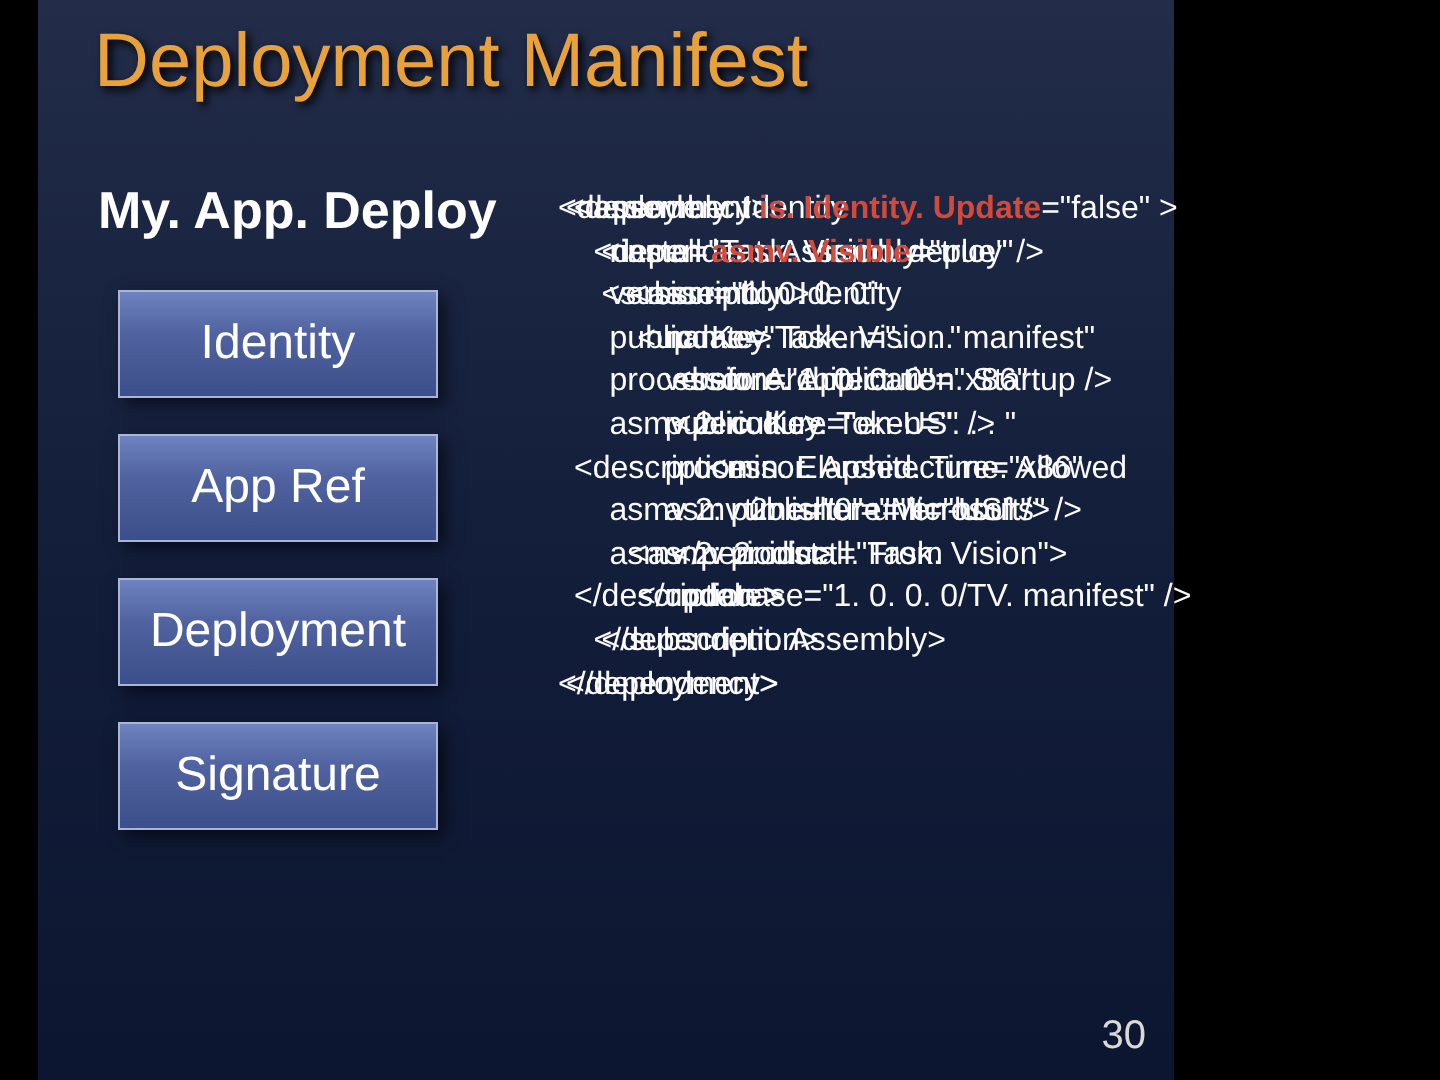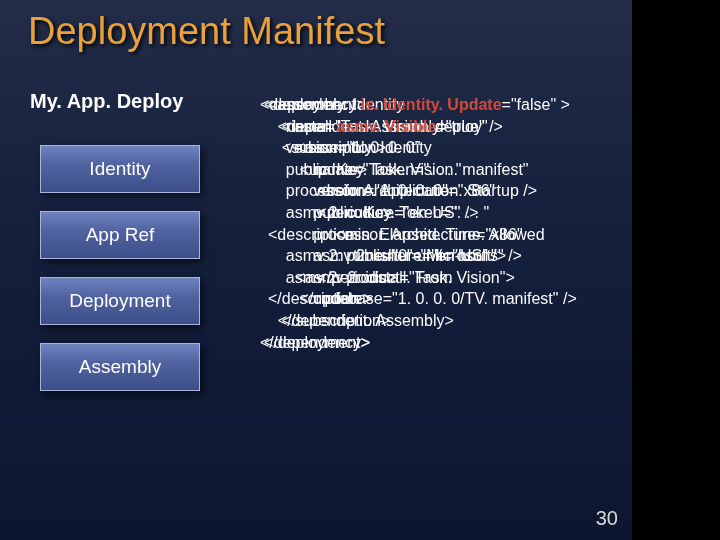--- a/index.html
+++ b/index.html
@@ -6,59 +6,60 @@
     margin: 0;
     padding: 0;
     width: 720px;
     height: 540px;
     background: #000;
     font-family: Arial, Helvetica, sans-serif;
     overflow: hidden;
     color: #fff;
   }
   .slide {
-    width: 632px;
+    width: 568px;
     height: 540px;
     position: relative;
     background: linear-gradient(180deg,#232d49 0%,#1a2542 24%,#121d3a 55%,#0c1630 100%);
     box-sizing: border-box;
+    margin-left: 19px;
   }
   .title {
     position: absolute;
     left: 28px;
     top: 10px;
     font-size: 38px;
     color: #e9a23b;
     text-shadow: 2px 2px 4px #000;
     font-weight: 400;
   }
   .subtitle {
     position: absolute;
     left: 30px;
     top: 90px;
-    font-size: 20px;
+    font-size: 26px;
     font-weight: 700;
     color: #fff;
   }
   .sidebar {
     position: absolute;
     left: 40px;
     top: 145px;
     width: 160px;
     display: flex;
     flex-direction: column;
     gap: 18px;
   }
   .box {
     background: linear-gradient(180deg,#6e83bf 0%,#5063a0 40%,#3d4f8a 100%);
     border: 1px solid #aab5d8;
     box-shadow: 3px 3px 8px rgba(0,0,0,.6);
     text-align: center;
     padding: 12px 0;
-    font-size: 19px;
+    font-size: 24px;
     color: #fff;
   }
   .codearea {
     position: absolute;
     left: 260px;
     top: 94px;
     width: 440px;
     height: 380px;
     text-decoration: underline;
   }
@@ -89,21 +90,21 @@
 <div class="slide">
 
   <div class="title">Deployment Manifest</div>
 
   <div class="subtitle">My. App. Deploy</div>
 
   <div class="sidebar">
     <div class="box">Identity</div>
     <div class="box">App Ref</div>
     <div class="box">Deployment</div>
-    <div class="box">Assembly</div>
+    <div class="box">Signature</div>
   </div>
 
   <div class="codearea">
     <div class="layer dep">&lt;dependency&gt;
     &lt;dependent. Assembly&gt;
         &lt;assembly. Identity
             name="Task. Vision. manifest"
             version="1. 0. 0. 0"
             public. Key. Token=". . . "
             processor. Architecture="x86"

